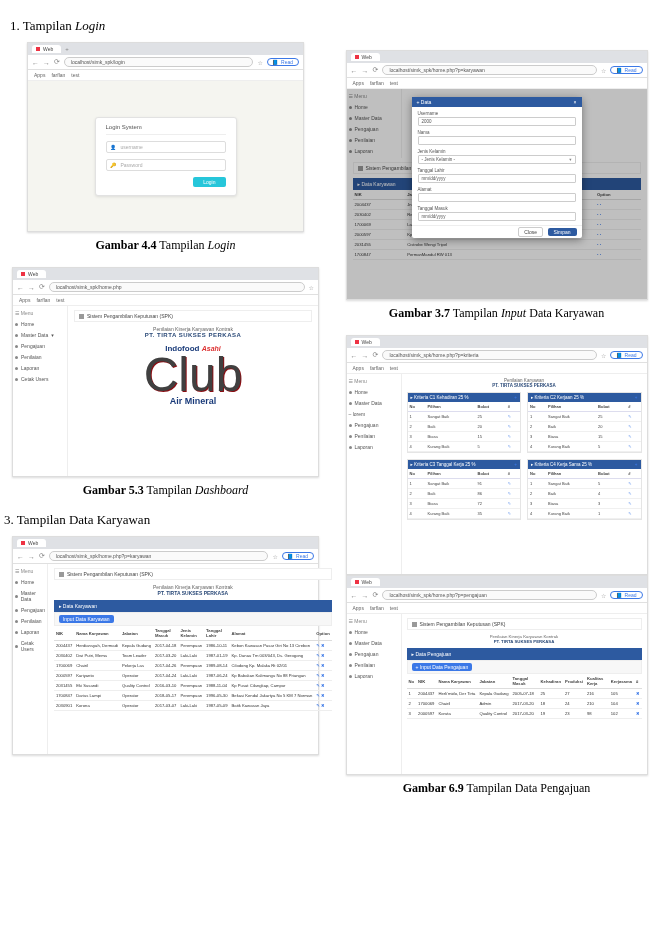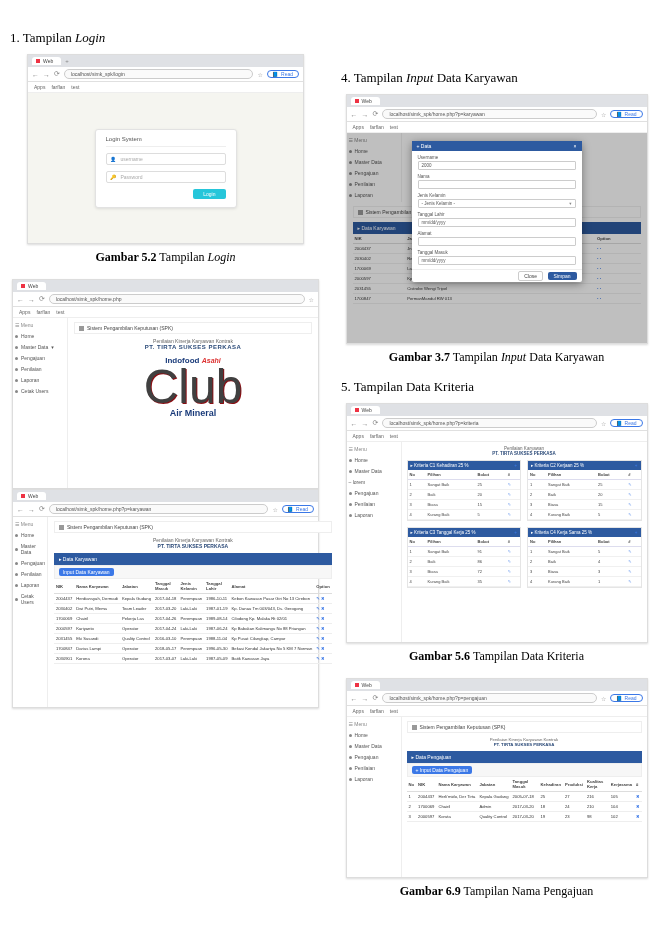--- a/index.html
+++ b/index.html
@@ -8,21 +8,20 @@
     margin: 0;
     padding: 10px;
     width: 662px;
     box-sizing: border-box;
     background: #fff;
     color: #000;
   }
   .two-col {
     display: flex;
     gap: 20px;
-    margin-top: 12px;
   }
   .col {
     flex: 1;
     min-width: 0;
   }
   .section-title {
     font-size: 13px;
     margin: 8px 0 8px 0;
   }
   .ital { font-style: italic; }
@@ -357,21 +356,21 @@
           <span>Password</span>
         </div>
         <div class="login-btn">
           <span>Login</span>
         </div>
       </div>
     </div>
   </div>
 
   <div class="fig-caption">
-    <b>Gambar 5.2</b><span> Tampilan </span><span class="ital">Login</span>
+    <b>Gambar 4.4</b><span> Tampilan </span><span class="ital">Login</span>
   </div>
 
 
   <div class="browser-frame fig-dash" style="width:305px;margin:0 auto;">
     <div class="browser-tabs">
           <div class="browser-tab">
             <span class="sq-red"></span>
             <span>Web</span>
           </div>
         </div>
@@ -427,21 +426,25 @@
           <div class="club-logo">
             <div class="club-top"><span>Indofood</span> <span class="asahi">Asahi</span></div>
             <div class="club-script">Club</div>
             <div class="club-bottom">Air Mineral</div>
           </div>
         </div>
       </div>
     </div>
   </div>
 
-
+  <div class="fig-caption">
+    <b>Gambar 5.3</b><span> Tampilan </span><span class="ital">Dashboard</span>
+  </div>
+
+  <div class="section-title" style="margin-left:-6px;">3.    Tampilan Data Karyawan</div>
 
   <div class="browser-frame fig-kary" style="width:305px;margin:0 auto;">
     <div class="browser-tabs">
           <div class="browser-tab">
             <span class="sq-red"></span>
             <span>Web</span>
           </div>
         </div>
     <div class="browser-url">
       <span class="arrow">←</span>
@@ -582,23 +585,20 @@
     </div>
   </div>
 
 
 </div>
 
 <div class="col">
 
   <div style="height:40px"></div>
 
-  <div class="section-title">
-    <span>4.    Tampilan </span><span class="ital">Input</span><span> Data Karyawan</span>
-  </div>
 
   <div class="browser-frame fig-input" style="width:300px;margin:0 auto;">
     <div class="browser-tabs">
           <div class="browser-tab">
             <span class="sq-red"></span>
             <span>Web</span>
           </div>
         </div>
     <div class="browser-url">
       <span class="arrow">←</span>
@@ -725,21 +725,20 @@
           <span class="btn-save">Simpan</span>
         </div>
       </div>
     </div>
   </div>
 
   <div class="fig-caption">
     <b>Gambar 3.7</b><span> Tampilan </span><span class="ital">Input</span><span> Data Karyawan</span>
   </div>
 
-  <div class="section-title">5.  Tampilan Data Kriteria</div>
 
   <div class="browser-frame fig-krit" style="width:300px;margin:0 auto;">
     <div class="browser-tabs">
           <div class="browser-tab">
             <span class="sq-red"></span>
             <span>Web</span>
           </div>
         </div>
     <div class="browser-url">
       <span class="arrow">←</span>
@@ -953,23 +952,20 @@
                       <td style="color: rgb(59, 120, 231);">✎</td>
                     </tr>
                   </tbody>
                 </table>
           </div>
         </div>
       </div>
     </div>
   </div>
 
-  <div class="fig-caption">
-    <b>Gambar 5.6</b><span> Tampilan Data Kriteria</span>
-  </div>
 
 
   <div class="browser-frame fig-peng" style="width:300px;margin:0 auto;">
     <div class="browser-tabs">
           <div class="browser-tab">
             <span class="sq-red"></span>
             <span>Web</span>
           </div>
         </div>
     <div class="browser-url">
@@ -1072,17 +1068,17 @@
                   <td>102</td>
                   <td style="color: rgb(59, 120, 231);">✖</td>
                 </tr>
               </tbody>
         </table>
       </div>
     </div>
   </div>
 
   <div class="fig-caption" style="margin-bottom:0;">
-    <b>Gambar 6.9</b><span> Tampilan Nama Pengajuan</span>
+    <b>Gambar 6.9</b><span> Tampilan Data Pengajuan</span>
   </div>
 
 </div>
 </div>
 
 </body></html>

